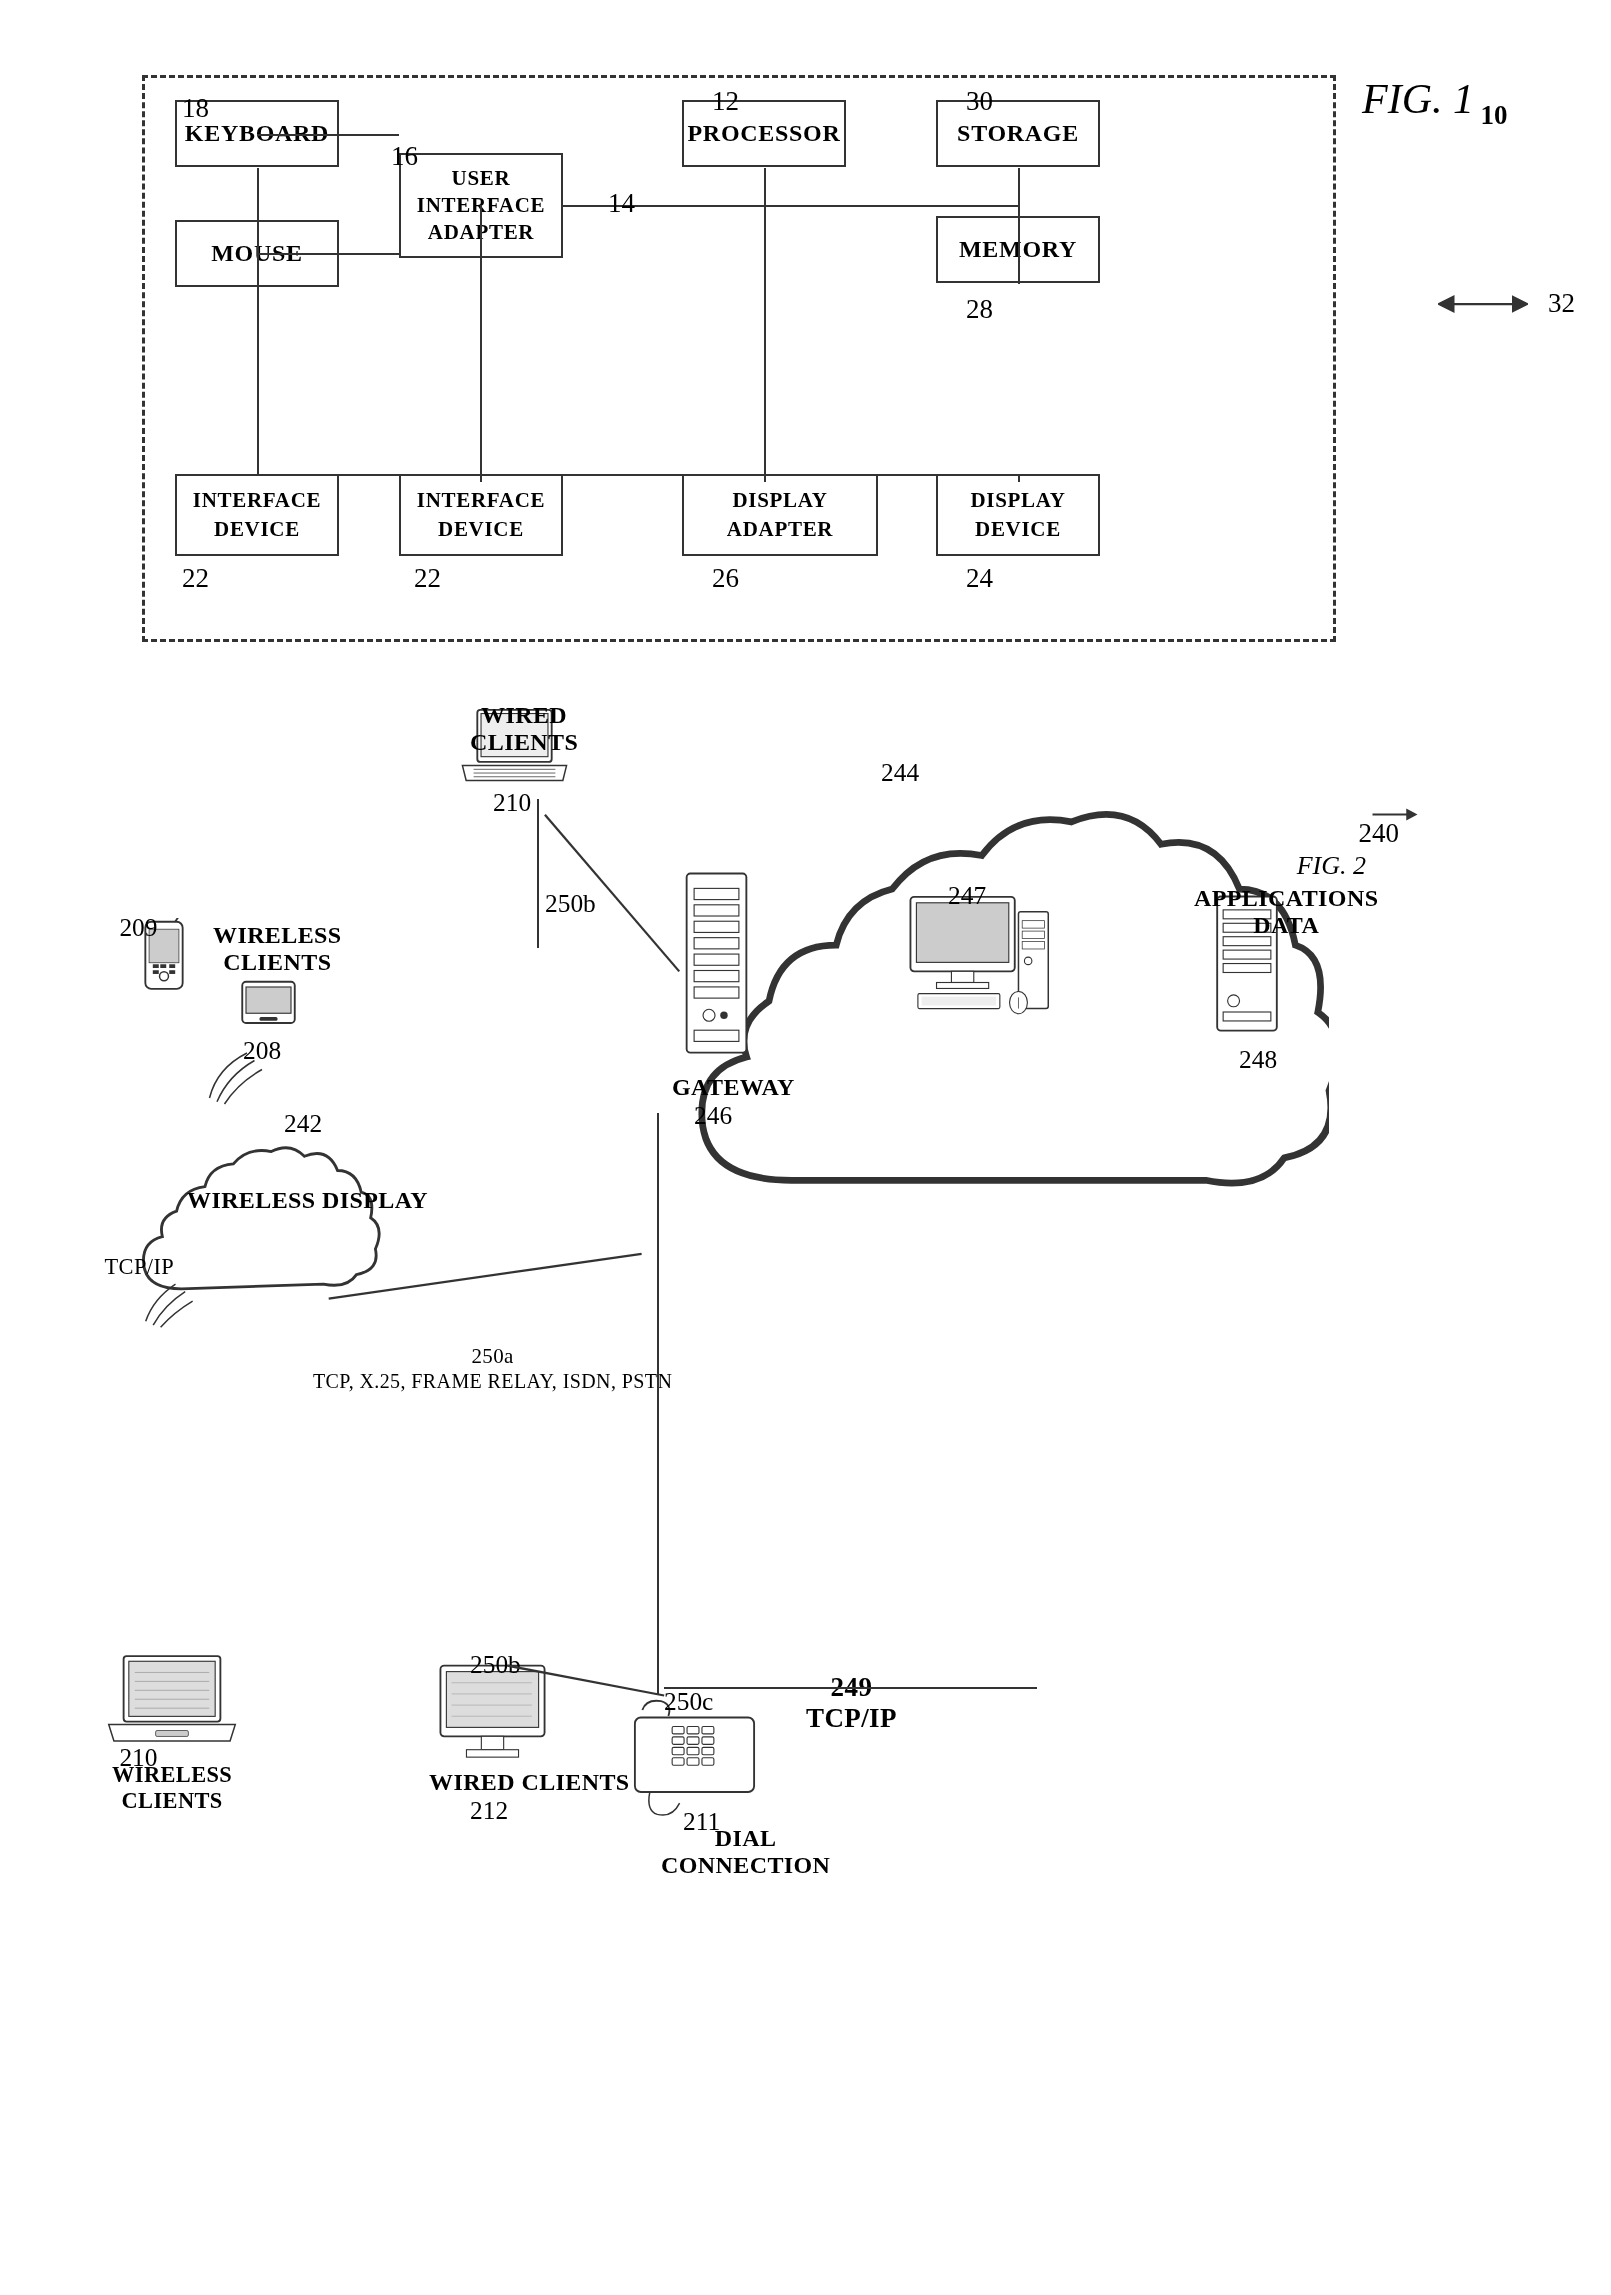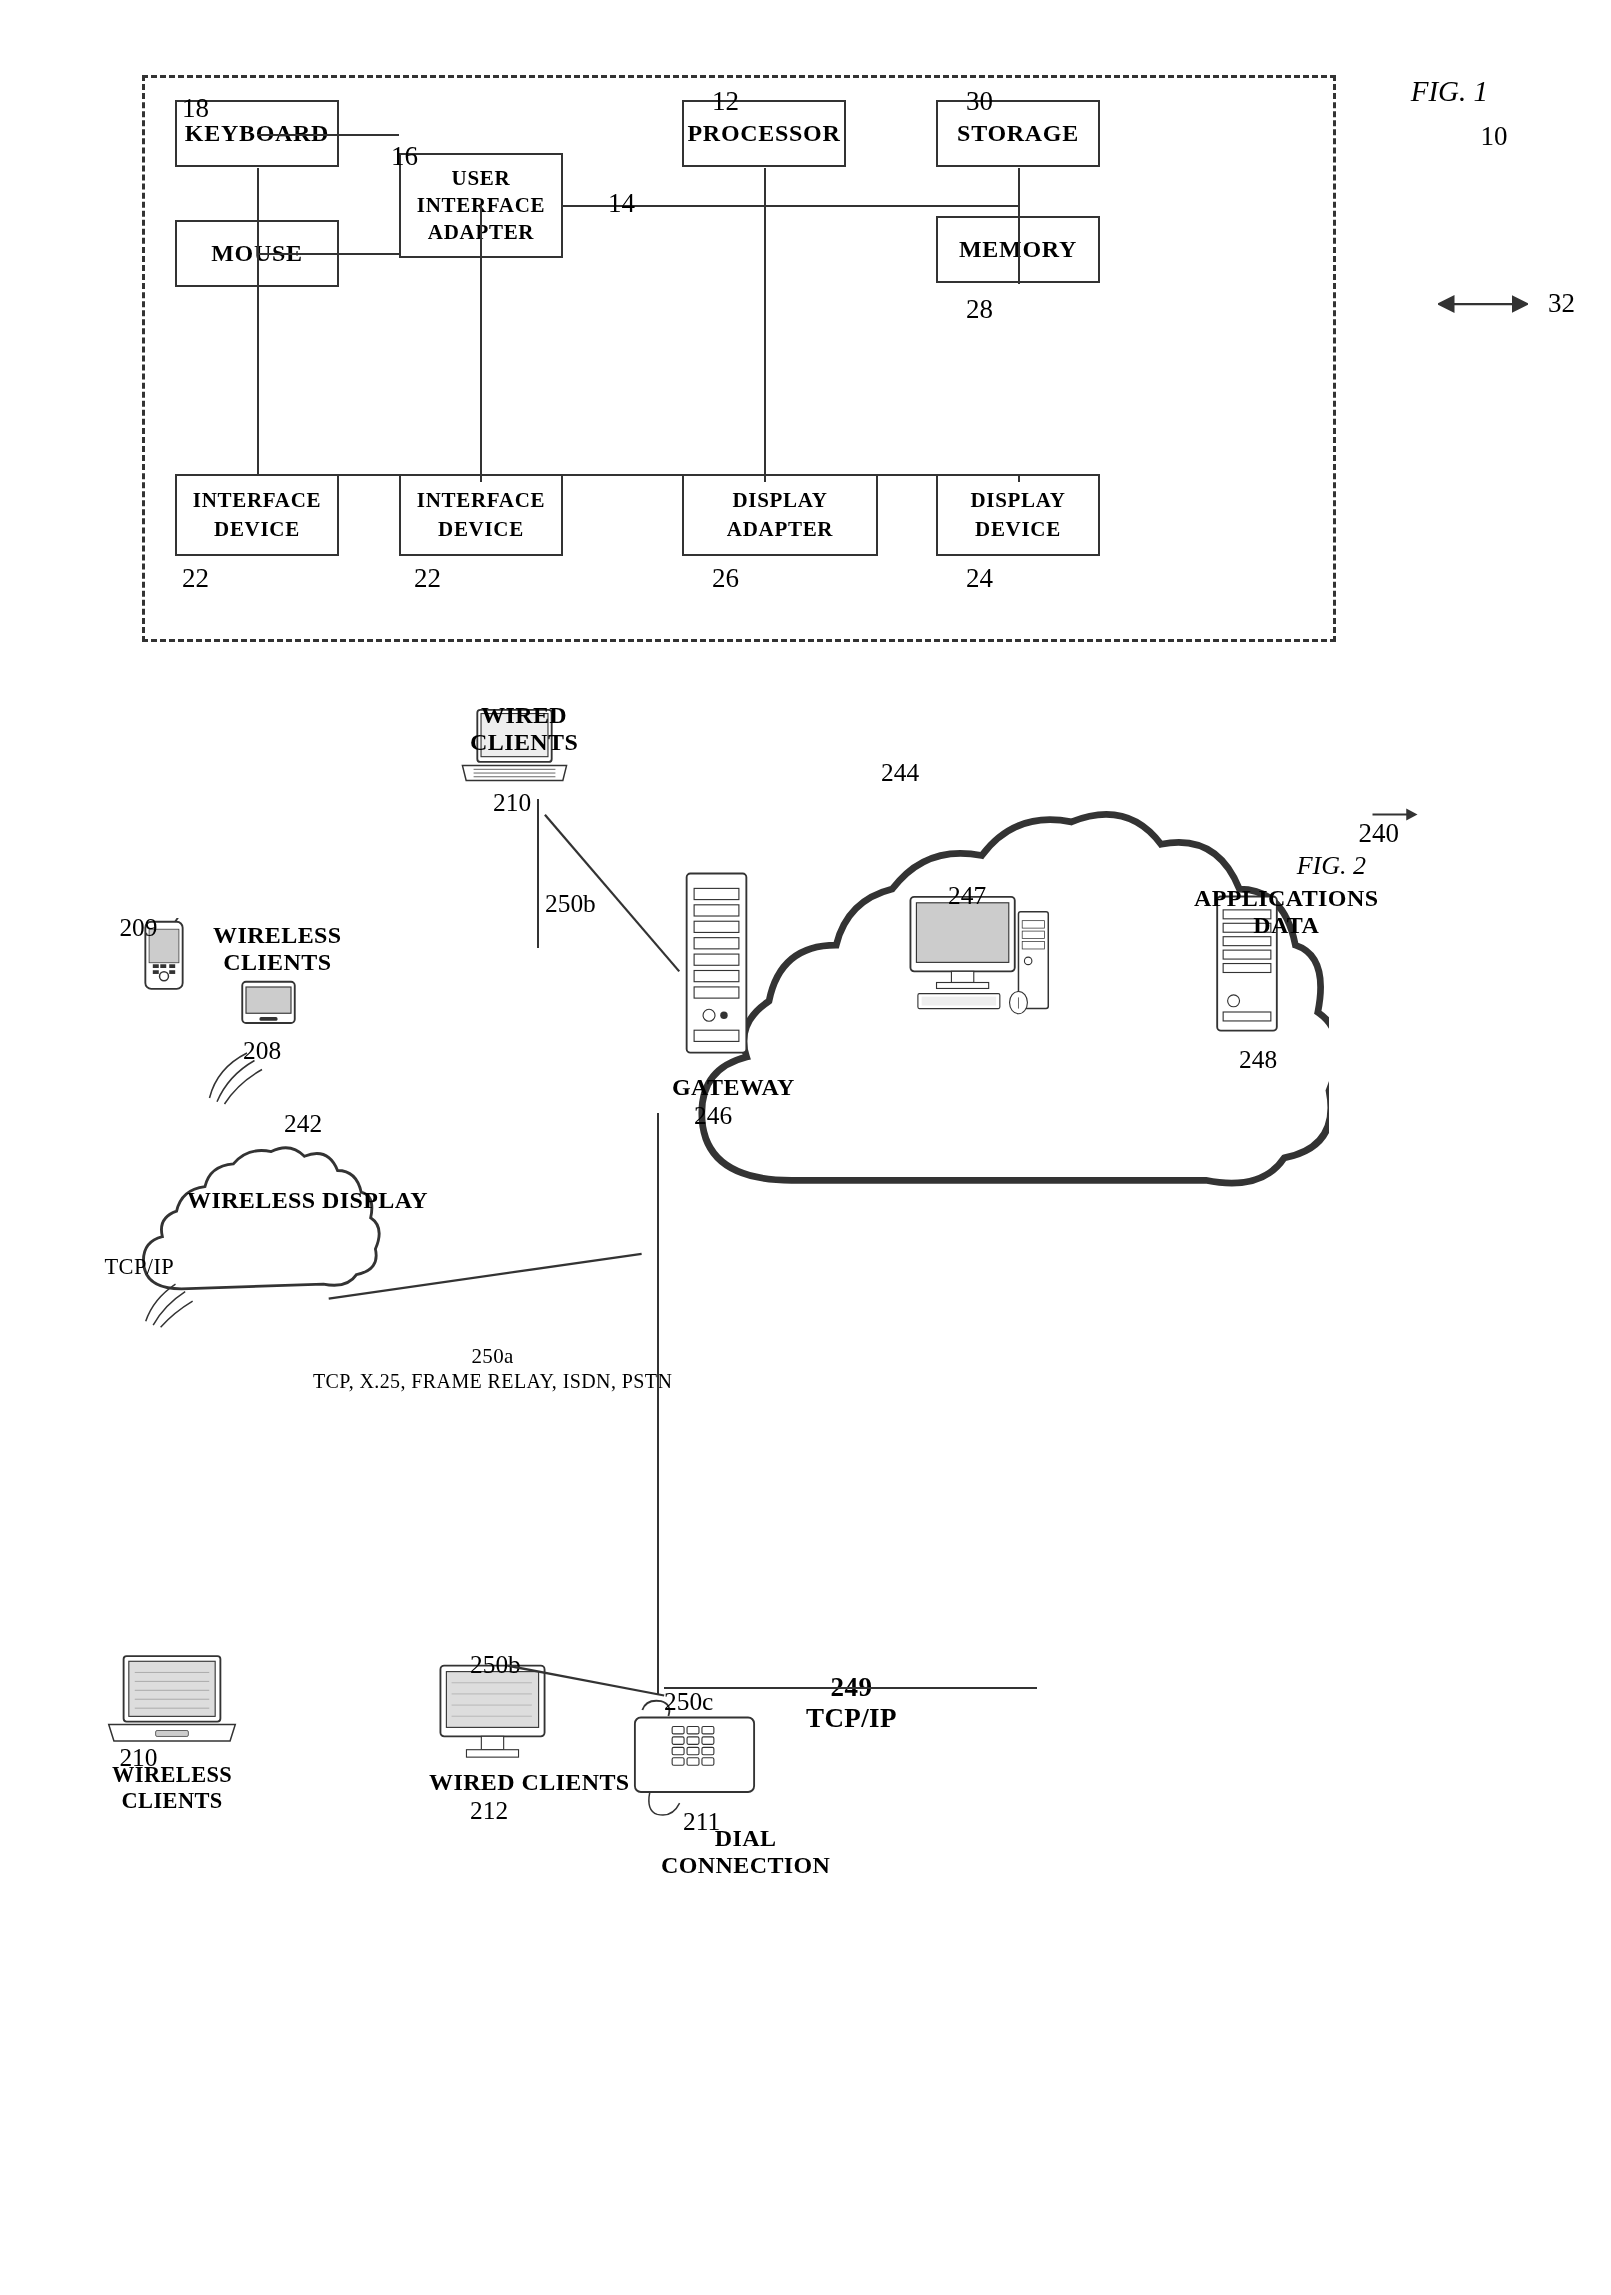--- a/index.html
+++ b/index.html
@@ -14,23 +14,23 @@
 
     
     .fig1-container {
       position: relative;
       width: 1418px;
       margin: 0 auto 60px auto;
     }
     .fig1-title {
       position: absolute;
       top: 0;
-      right: 27px;
+      right: 41px;
       font-style: italic;
-      font-size: 29px;
+      font-size: 42px;
       font-weight: normal;
     }
     .fig1-dashed-box {
       border: 3px dashed #333;
       position: relative;
       width: 1194px;
       height: 567px;
       margin-top: 30px;
       margin-left: 45px;
     }
@@ -100,21 +100,21 @@
       background: #333;
     }
 
   </style>
 </head>
 <body>
 
 <div class="fig1-container">
   <div class="fig1-title">FIG. 1</div>
 
-  <div style="position:absolute; top:46px; right:7.5px; font-size:27px;">10</div>
+  <div style="position:absolute; top:25px; right:7.5px; font-size:27px;font-weight:bold;">10</div>
 
   <div class="fig1-dashed-box">
 
     <div class="block" style="left:30px; top:22.4px; width:164px; height:67px;">
       <span>KEYBOARD</span>
     </div>
     <div class="ref-label" style="left:37px; top:15px;">18</div>
 
     <div class="block" style="left:30px; top:142px; width:164px; height:67px;">
       <span>MOUSE</span>

